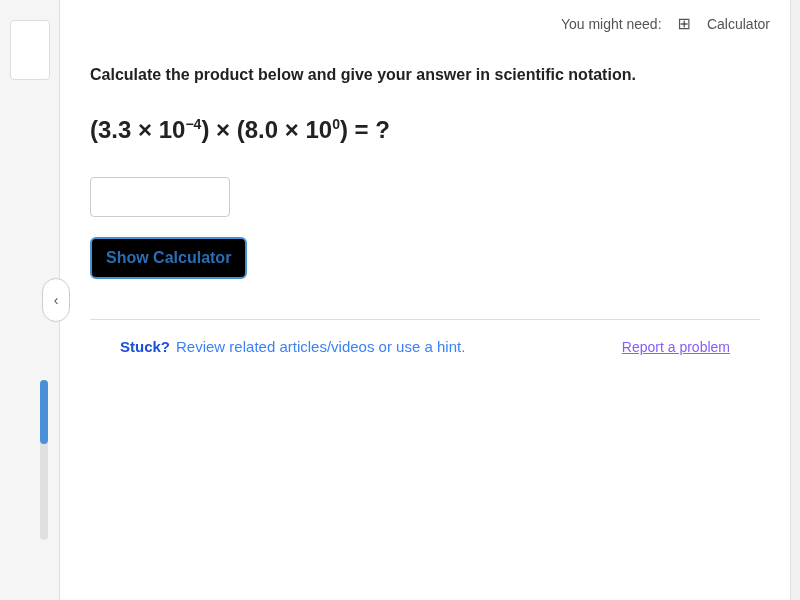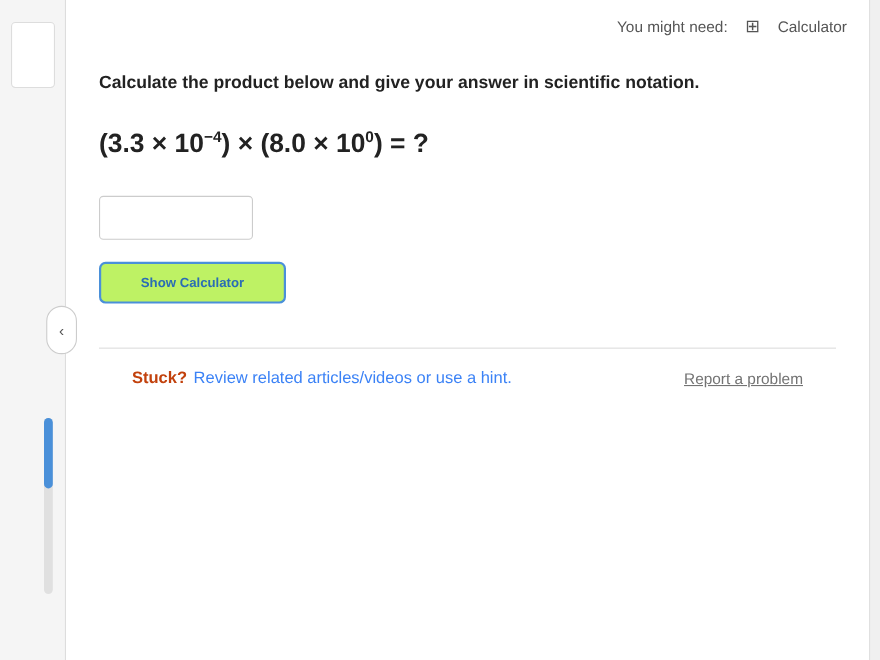--- a/index.html
+++ b/index.html
@@ -119,25 +119,25 @@
       padding: 6px 10px;
       font-size: 16px;
       outline: none;
       display: block;
       margin-bottom: 20px;
       background: #fff;
     }
 
     .show-calculator-btn {
       border: 2px solid #4a90d9;
-      background: #bef264;
+      background: #000000;
       color: #2a6db5;
-      font-size: 12px;
+      font-size: 16px;
       font-weight: 600;
-      padding: 10px 36px;
+      padding: 10px 14px;
       border-radius: 6px;
       cursor: pointer;
       margin-bottom: 30px;
     }
 
     .divider {
       border: none;
       border-top: 1px solid #ddd;
       margin: 10px 0 18px 0;
     }
@@ -150,33 +150,33 @@
       font-size: 15px;
     }
 
     .stuck-left {
       display: flex;
       align-items: center;
       gap: 6px;
     }
 
     .stuck-label {
-      color: #c2410c;
+      color: #1d4ed8;
       font-weight: bold;
       font-size: 15px;
     }
 
     .stuck-link {
       color: #3b82f6;
       text-decoration: none;
       font-size: 15px;
     }
 
     .report-link {
-      color: #737373;
+      color: #8b5cf6;
       text-decoration: underline;
       font-size: 14px;
       cursor: pointer;
     }
 
     .collapse-btn {
       position: absolute;
       left: -18px;
       top: 50%;
       transform: translateY(-50%);

